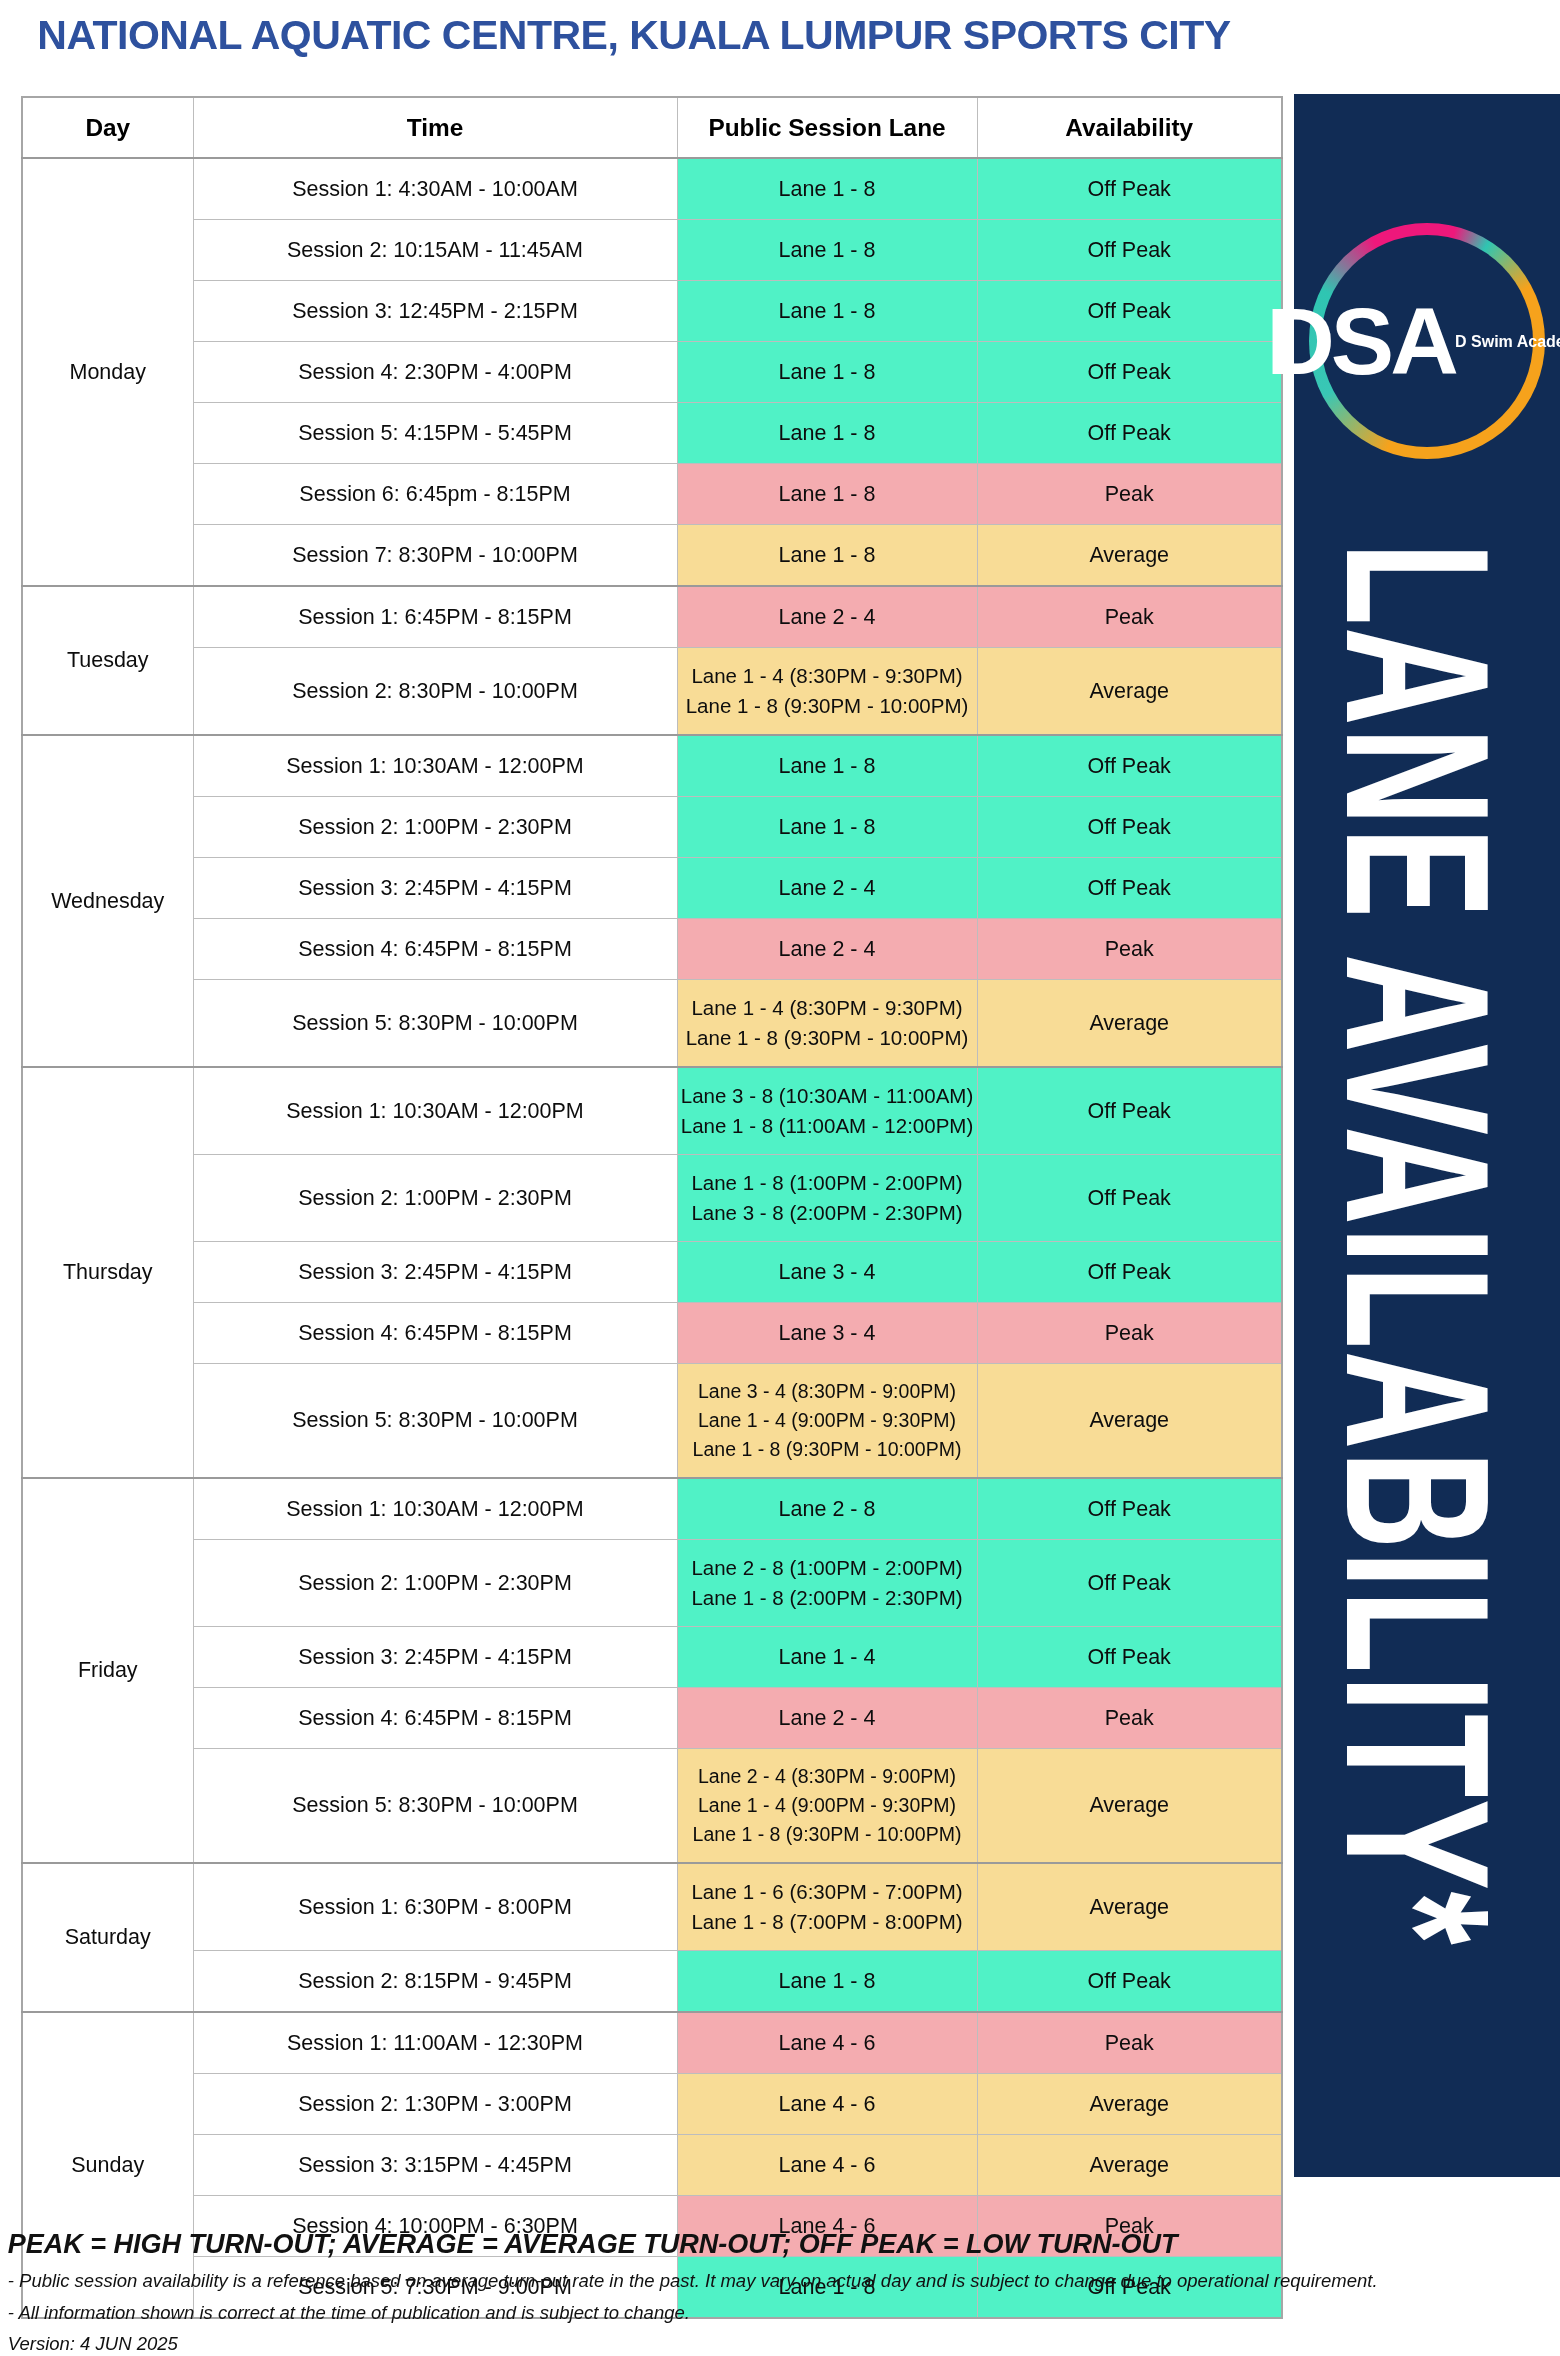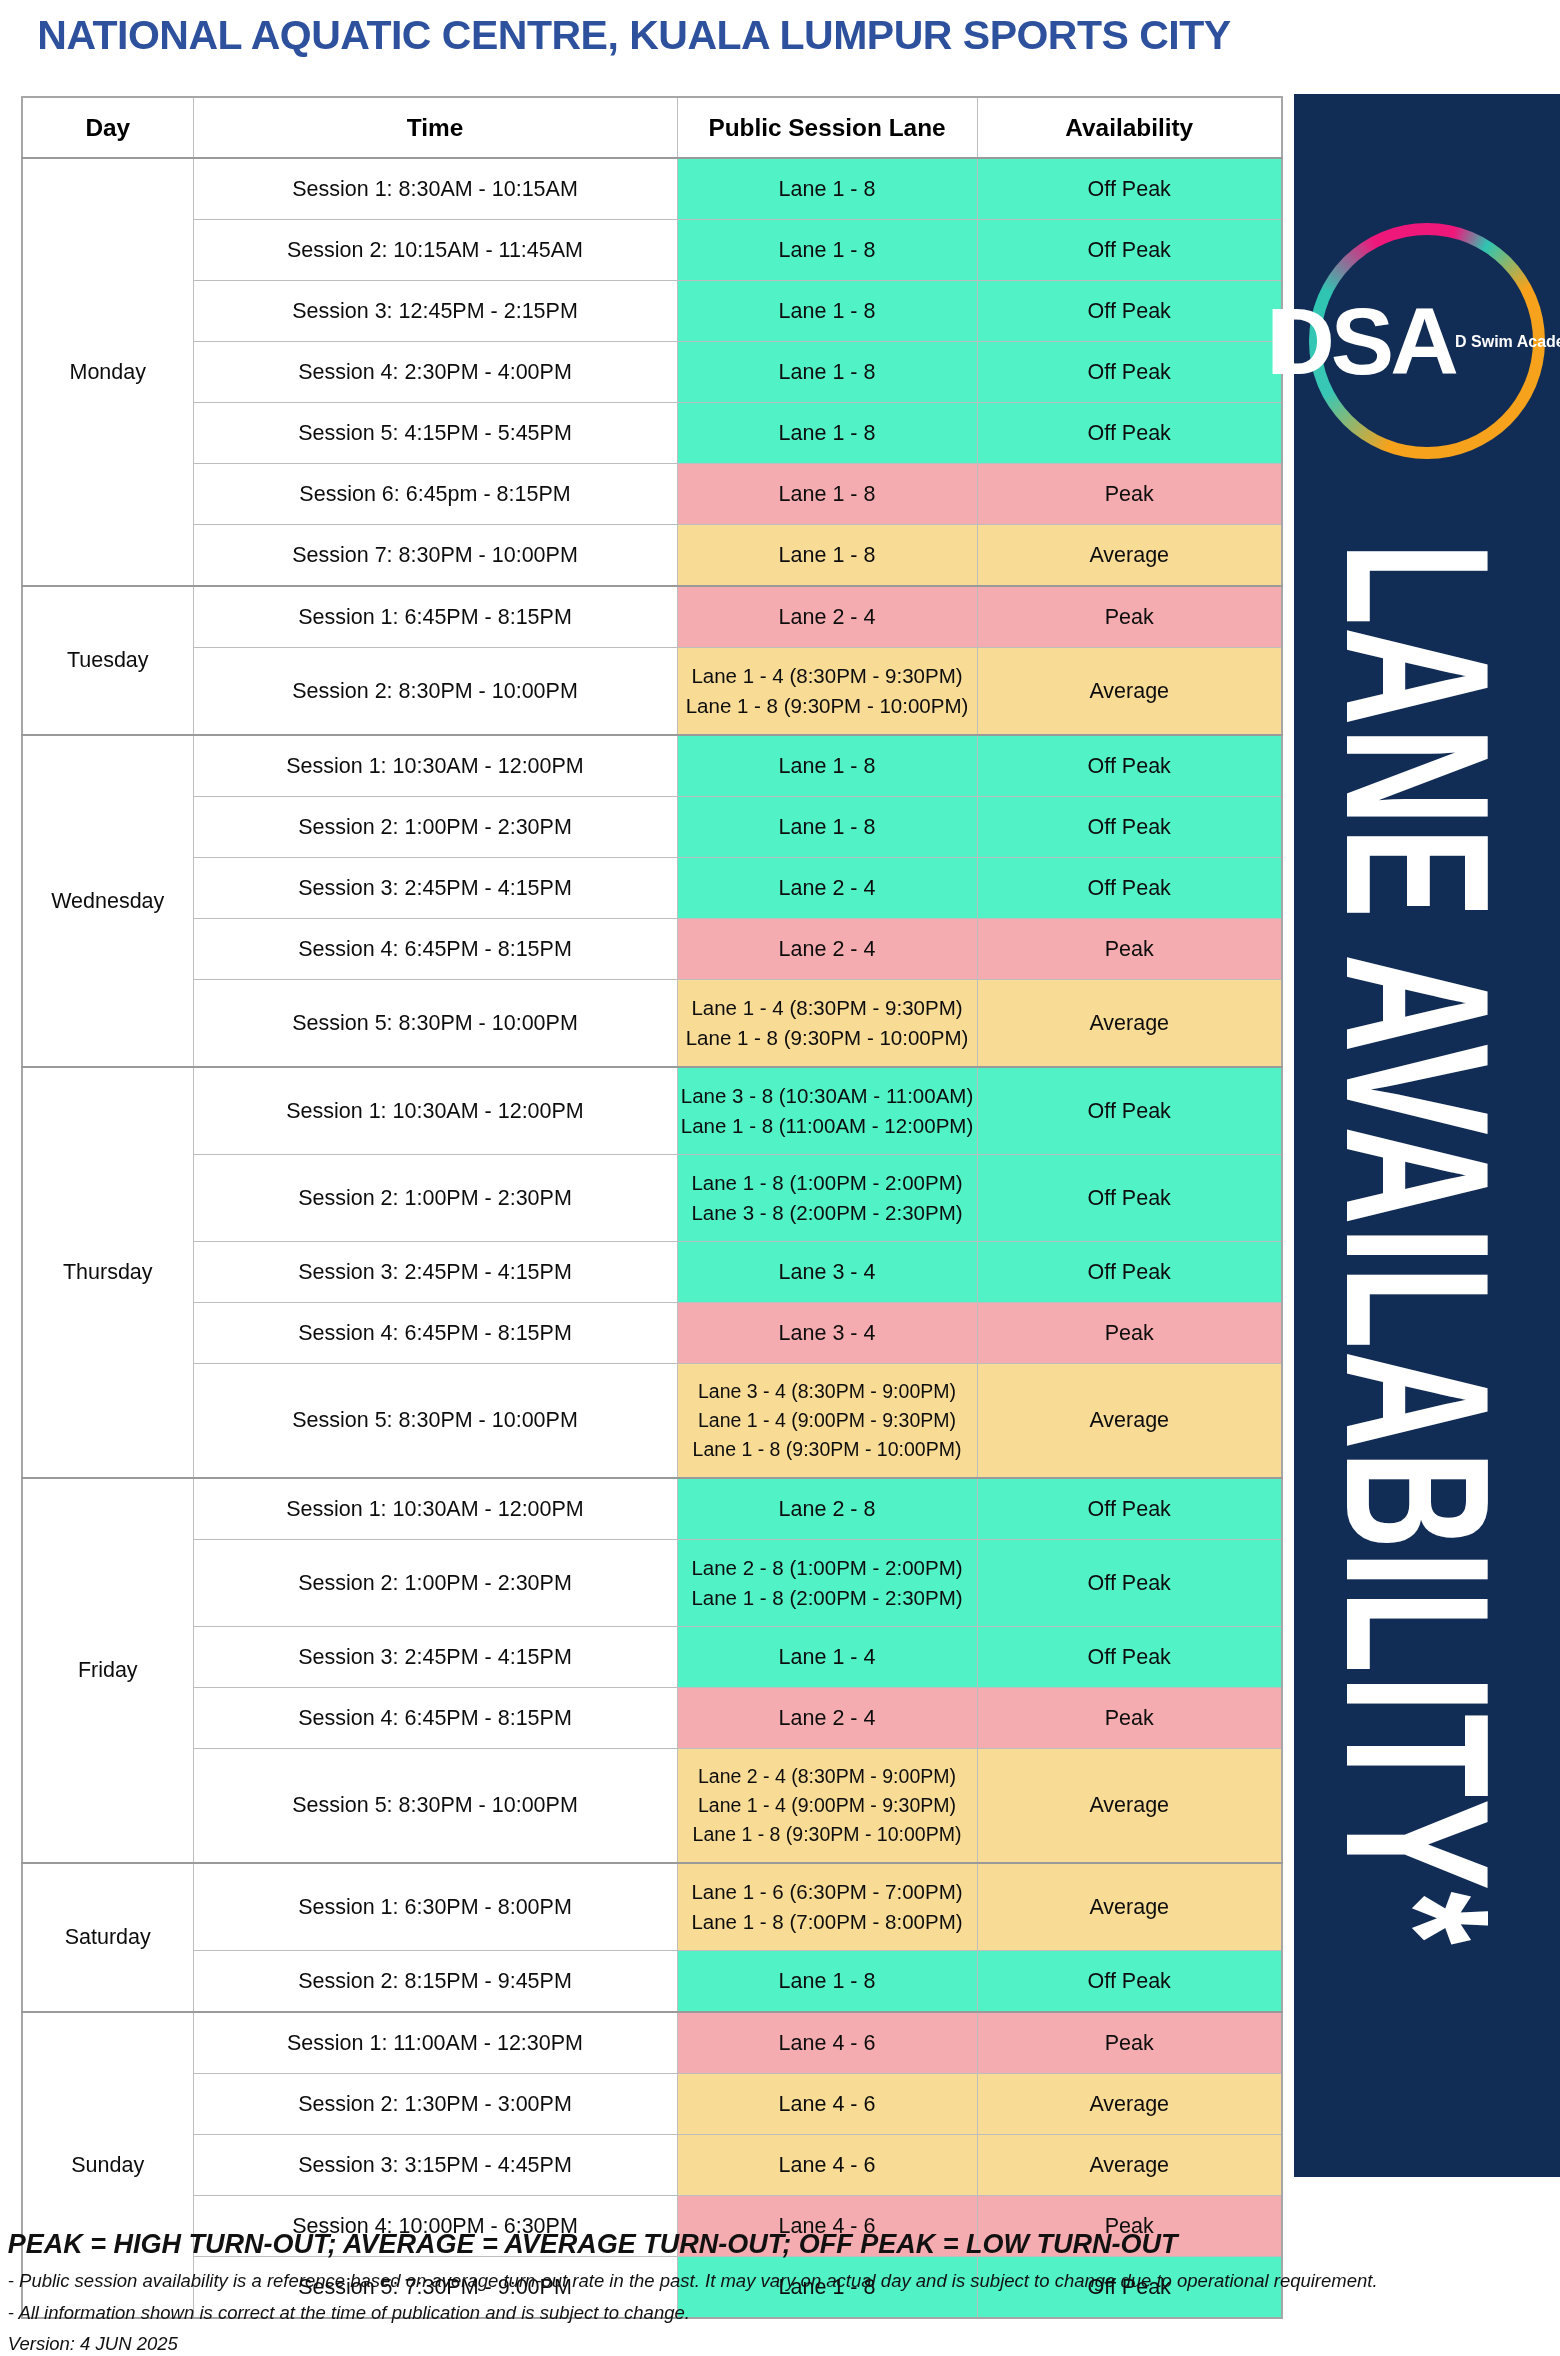--- a/index.html
+++ b/index.html
@@ -119,21 +119,21 @@
       <tr>
         <th>Day</th>
         <th>Time</th>
         <th>Public Session Lane</th>
         <th>Availability</th>
       </tr>
     </thead>
     <tbody>
         <tr class="lines-1 group-start">
           <td rowspan="7" class="day-cell">Monday</td>
-          <td class="time-cell">Session 1: 8:30AM - 10:15AM</td>
+          <td class="time-cell">Session 1: 4:30AM - 10:00AM</td>
           <td class="lane-cell offpeak">
             <div>Lane 1 - 8</div>
           </td>
           <td class="avail-cell offpeak">Off Peak</td>
         </tr>
         <tr class="lines-1">
           <td class="time-cell">Session 2: 10:15AM - 11:45AM</td>
           <td class="lane-cell offpeak">
             <div>Lane 1 - 8</div>
           </td>

